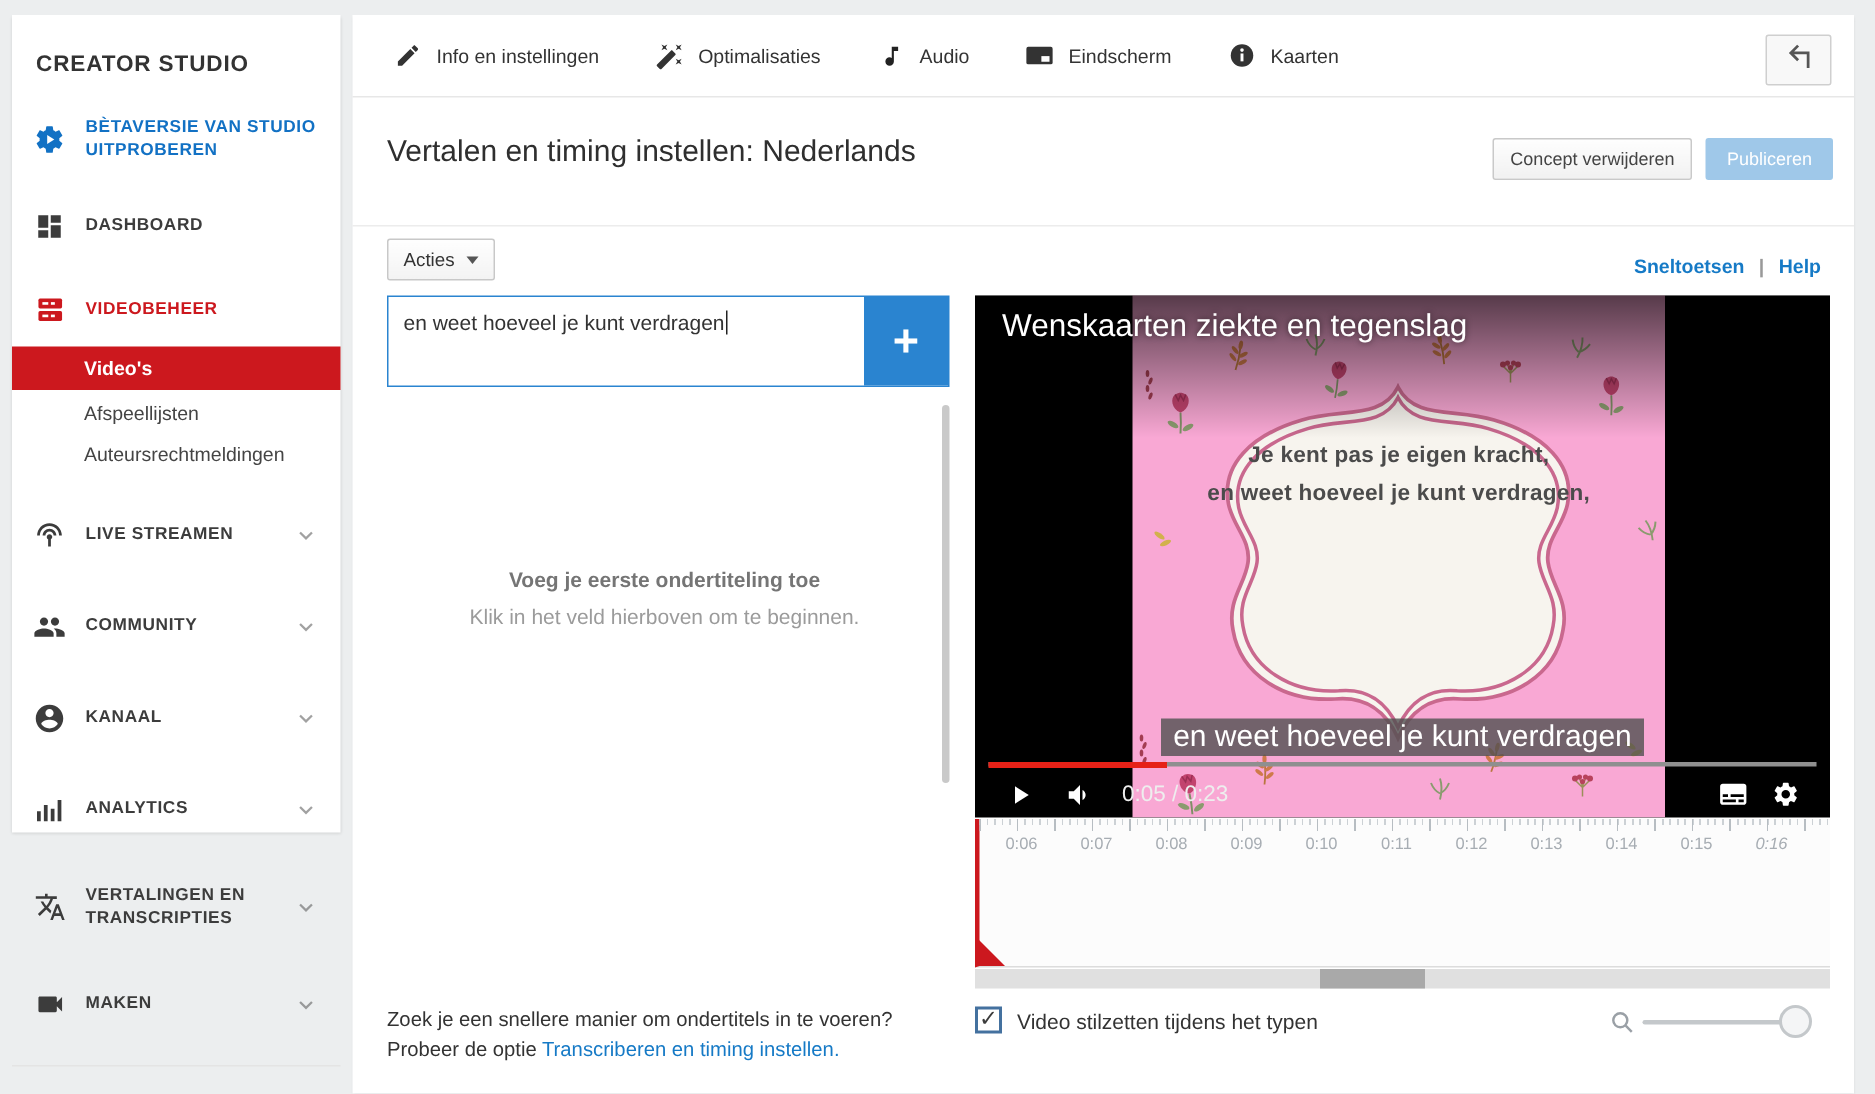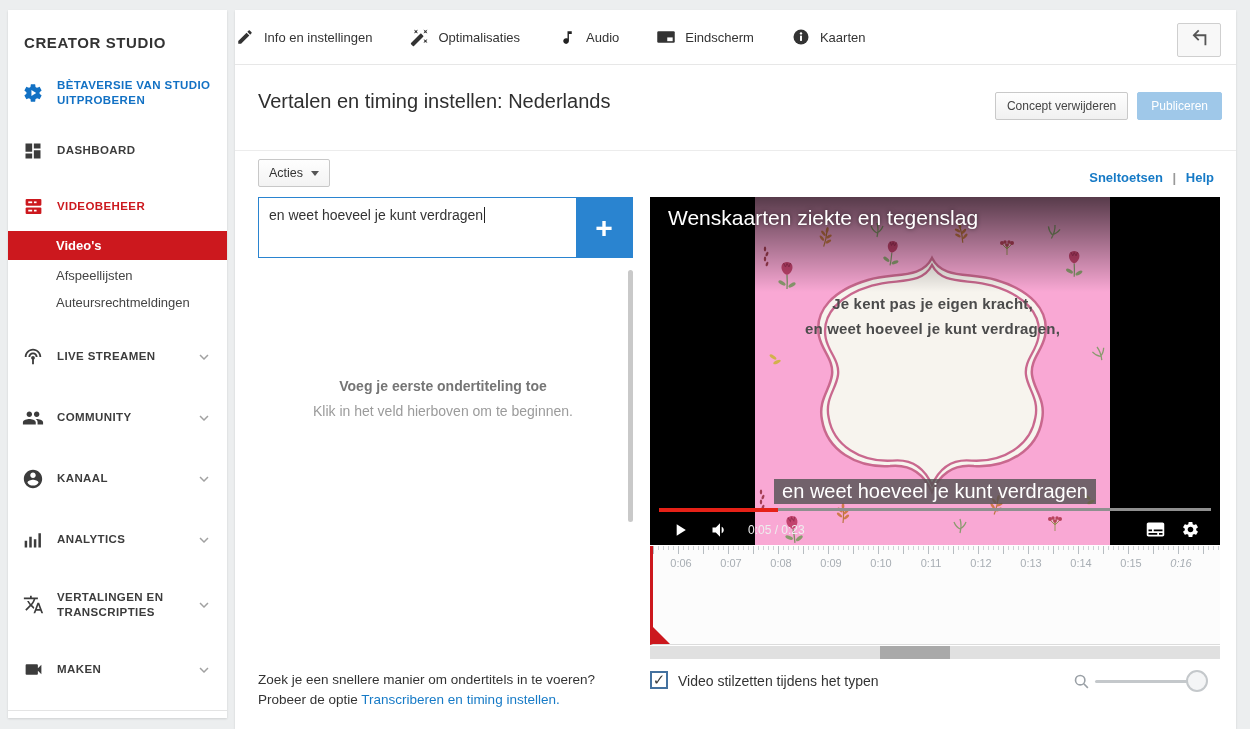--- a/index.html
+++ b/index.html
@@ -1,20 +1,20 @@
 <!DOCTYPE html>
 <html><head>
 <meta charset="utf-8">
 <style>
   * { margin:0; padding:0; box-sizing:border-box; }
   html,body { width:1250px; height:729px; overflow:hidden; background:#eceeef;
     font-family:"Liberation Sans", sans-serif; color:#333; }
 
   
-  .sidebar { position:absolute; left:8px; top:10px; width:219px; height:708px;
+  .sidebar { position:absolute; left:8px; top:10px; width:219px; height:545px;
     background:#fff; box-shadow:0 1px 2px rgba(0,0,0,.12); }
   .main { position:absolute; left:235px; top:10px; width:1001px; height:719px;
     background:#fff; box-shadow:0 1px 2px rgba(0,0,0,.12); }
 
   
   .brand { padding:24px 16px 16px; font-size:15px; font-weight:bold; letter-spacing:.6px; color:#333; }
   .sb-item { display:flex; align-items:center; gap:13px; padding:9px 14px; cursor:pointer; }
   .sb-item .ic { width:22px; height:22px; flex:0 0 22px; display:flex; align-items:center; justify-content:center; }
   .sb-label { font-size:11.5px; font-weight:bold; letter-spacing:.4px; color:#3c3c3c; line-height:1.3; }
   .sb-beta { margin-top:2px; }
@@ -23,21 +23,21 @@
   .sb-vm { margin-top:16px; }
   .sb-vm .sb-label { color:#cc181e; }
   .submenu-item { padding:6px 14px 6px 48px; font-size:13px; color:#444; cursor:pointer; }
   .submenu-item.sel { background:#cc181e; color:#fff; font-weight:bold; padding-top:7px; padding-bottom:7px; margin:4px 0 2px; }
   .sb-exp { margin-top:21px; }
   .chev { margin-left:auto; width:18px; height:18px; opacity:.55; }
   .sb-divider { border-top:1px solid #e4e4e4; margin:20px 0 10px; }
 
   
   .tabs { position:absolute; top:0; left:0; right:0; height:55px; border-bottom:1px solid #e7e7e7;
-    display:flex; gap:37px; }
+    display:flex; padding-left:27px; gap:37px; }
   .tab { display:flex; align-items:center; gap:9px; font-size:13px; color:#333; height:100%; position:relative; cursor:pointer; }
   .tab .tic { width:20px; height:20px; display:flex; align-items:center; justify-content:center; }
   .tab.active::after { content:""; position:absolute; left:-11px; right:-5px; bottom:2px; height:4px; background:#cc181e; }
   .back-btn { position:absolute; right:15px; top:13px; width:44px; height:34px; background:#f8f8f8;
     border:1px solid #cfcfcf; border-radius:2px; display:flex; align-items:center; justify-content:center; cursor:pointer; }
 
   
   .page-title { position:absolute; left:23px; top:80px; font-size:20px; color:#2f2f2f; }
   .hdr-buttons { position:absolute; right:14px; top:82px; display:flex; gap:9px; }
   .btn-gray { background:linear-gradient(#fefefe,#f1f1f1); border:1px solid #c9c9c9; border-radius:2px;
@@ -78,21 +78,21 @@
     color:#4b4b4b; line-height:25px; font-weight:bold; letter-spacing:.2px; }
   .top-grad { position:absolute; left:0; top:0; right:0; height:95px;
     background:linear-gradient(rgba(0,0,0,.65), rgba(0,0,0,0)); pointer-events:none; }
   .vtitle { position:absolute; left:18px; top:9px; font-size:21px; color:#fff; text-shadow:0 0 4px rgba(0,0,0,.6); }
   .vcaption { position:absolute; left:0; right:0; bottom:41px; text-align:center; pointer-events:none; }
   .vcaption span { display:inline-block; background:rgba(80,80,80,.8); color:#fff; font-size:20px; padding:1px 8px; }
   .progress { position:absolute; left:9px; right:9px; top:311px; height:3px; background:#8f8f8f; }
   .progress .played { position:absolute; left:0; top:-0.5px; height:4px; background:#e62117; }
   .controls { position:absolute; left:0; right:0; top:317px; height:31px; display:flex; align-items:center; padding:0 20px; }
   .ctrl-ic { display:flex; align-items:center; justify-content:center; cursor:pointer; }
-  .time-disp { margin-left:18px; font-size:12px; color:#eee; }
+  .time-disp { margin-left:18px; font-size:15px; color:#eee; }
 
   
   .timeline { position:absolute; left:415px; top:536px; width:570px; height:99px; background:#fcfcfc;
     border-bottom:1px solid #dcdcdc; border-left:3px solid #cc181e; }
   .ruler { position:absolute; left:0; top:0; right:0; height:9px;
     background:
       repeating-linear-gradient(to right, #b7bdc2 0 1px, transparent 1px 25px) left top / 100% 8px no-repeat,
       repeating-linear-gradient(to right, #ccd1d5 0 1px, transparent 1px 5px) left top / 100% 4px no-repeat; }
   .tick-label { position:absolute; top:11px; width:34px; text-align:center; font-size:11px; color:#a7adb3; }
   .playhead-tri { position:absolute; left:-3px; bottom:0; width:0; height:0;

